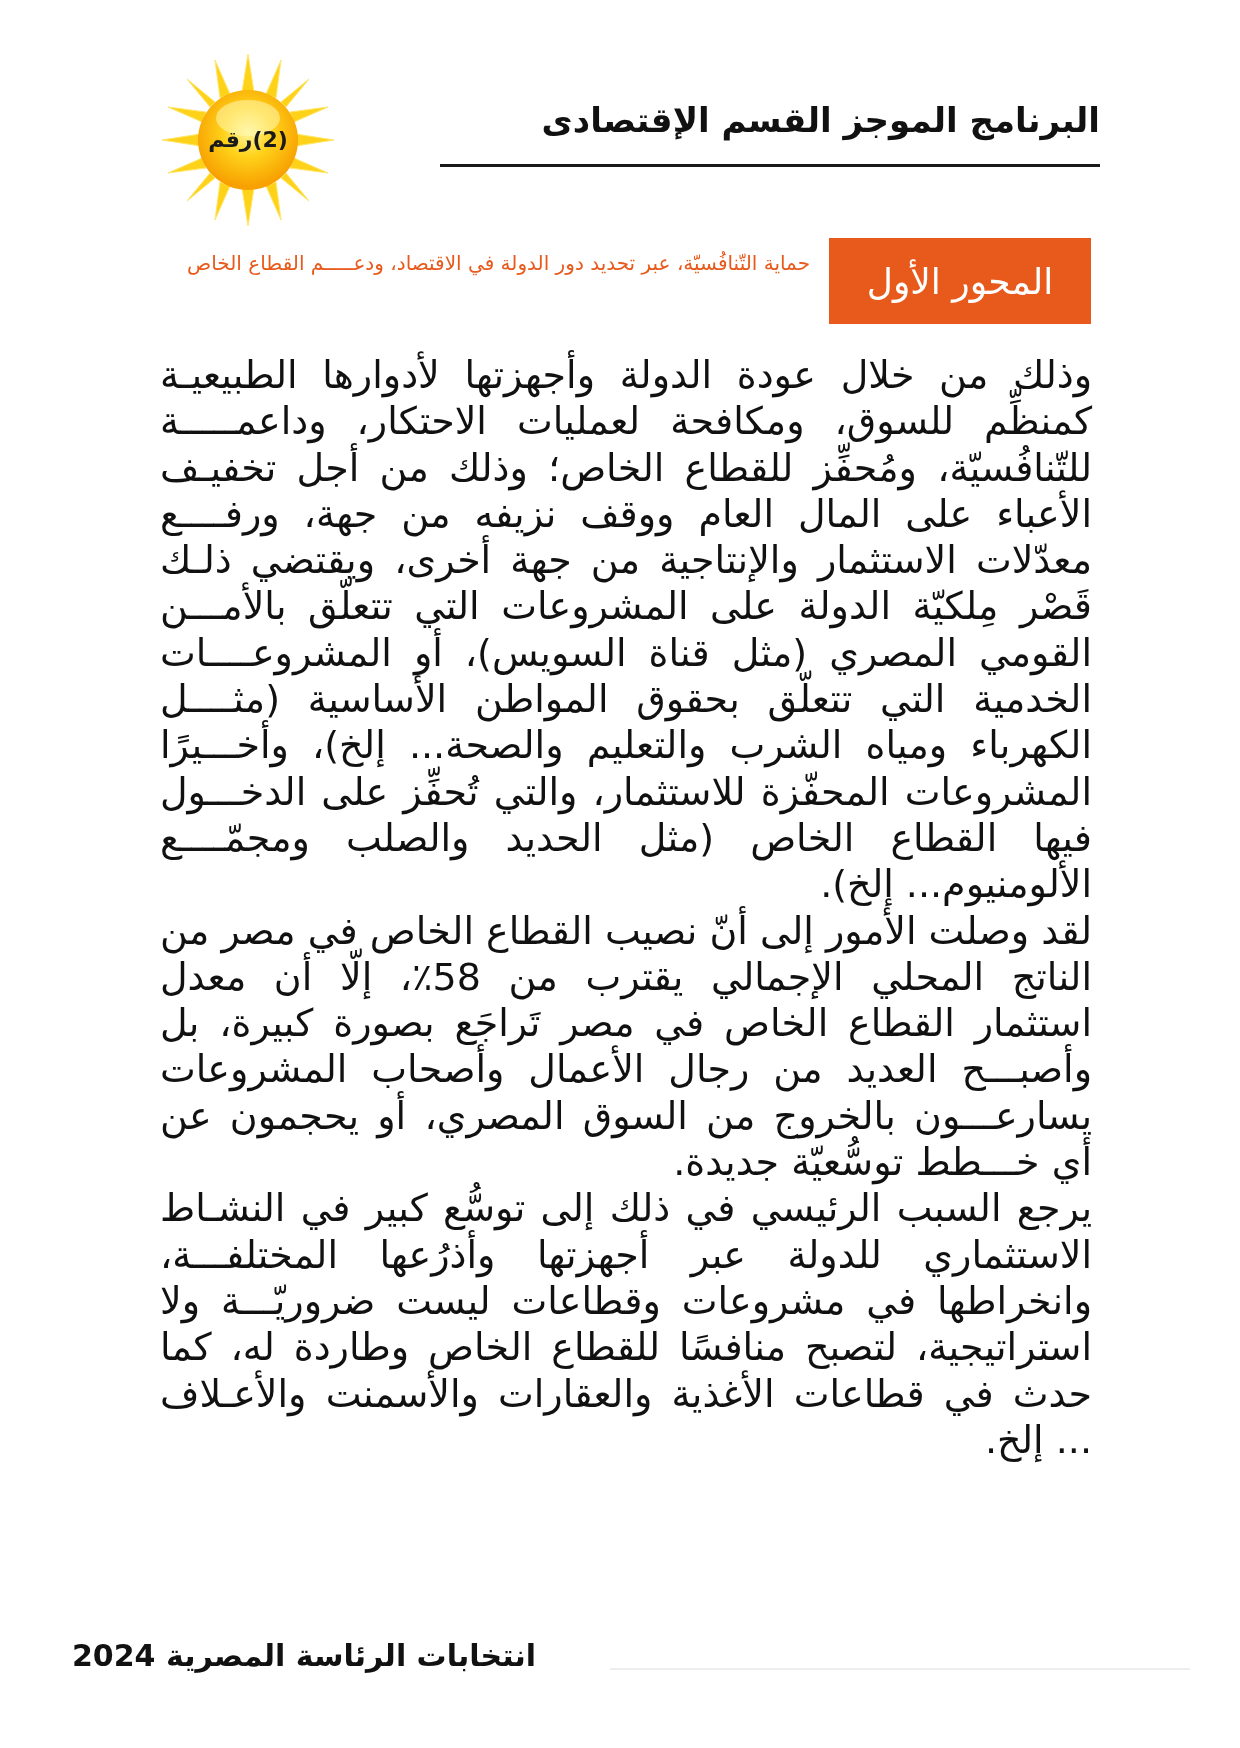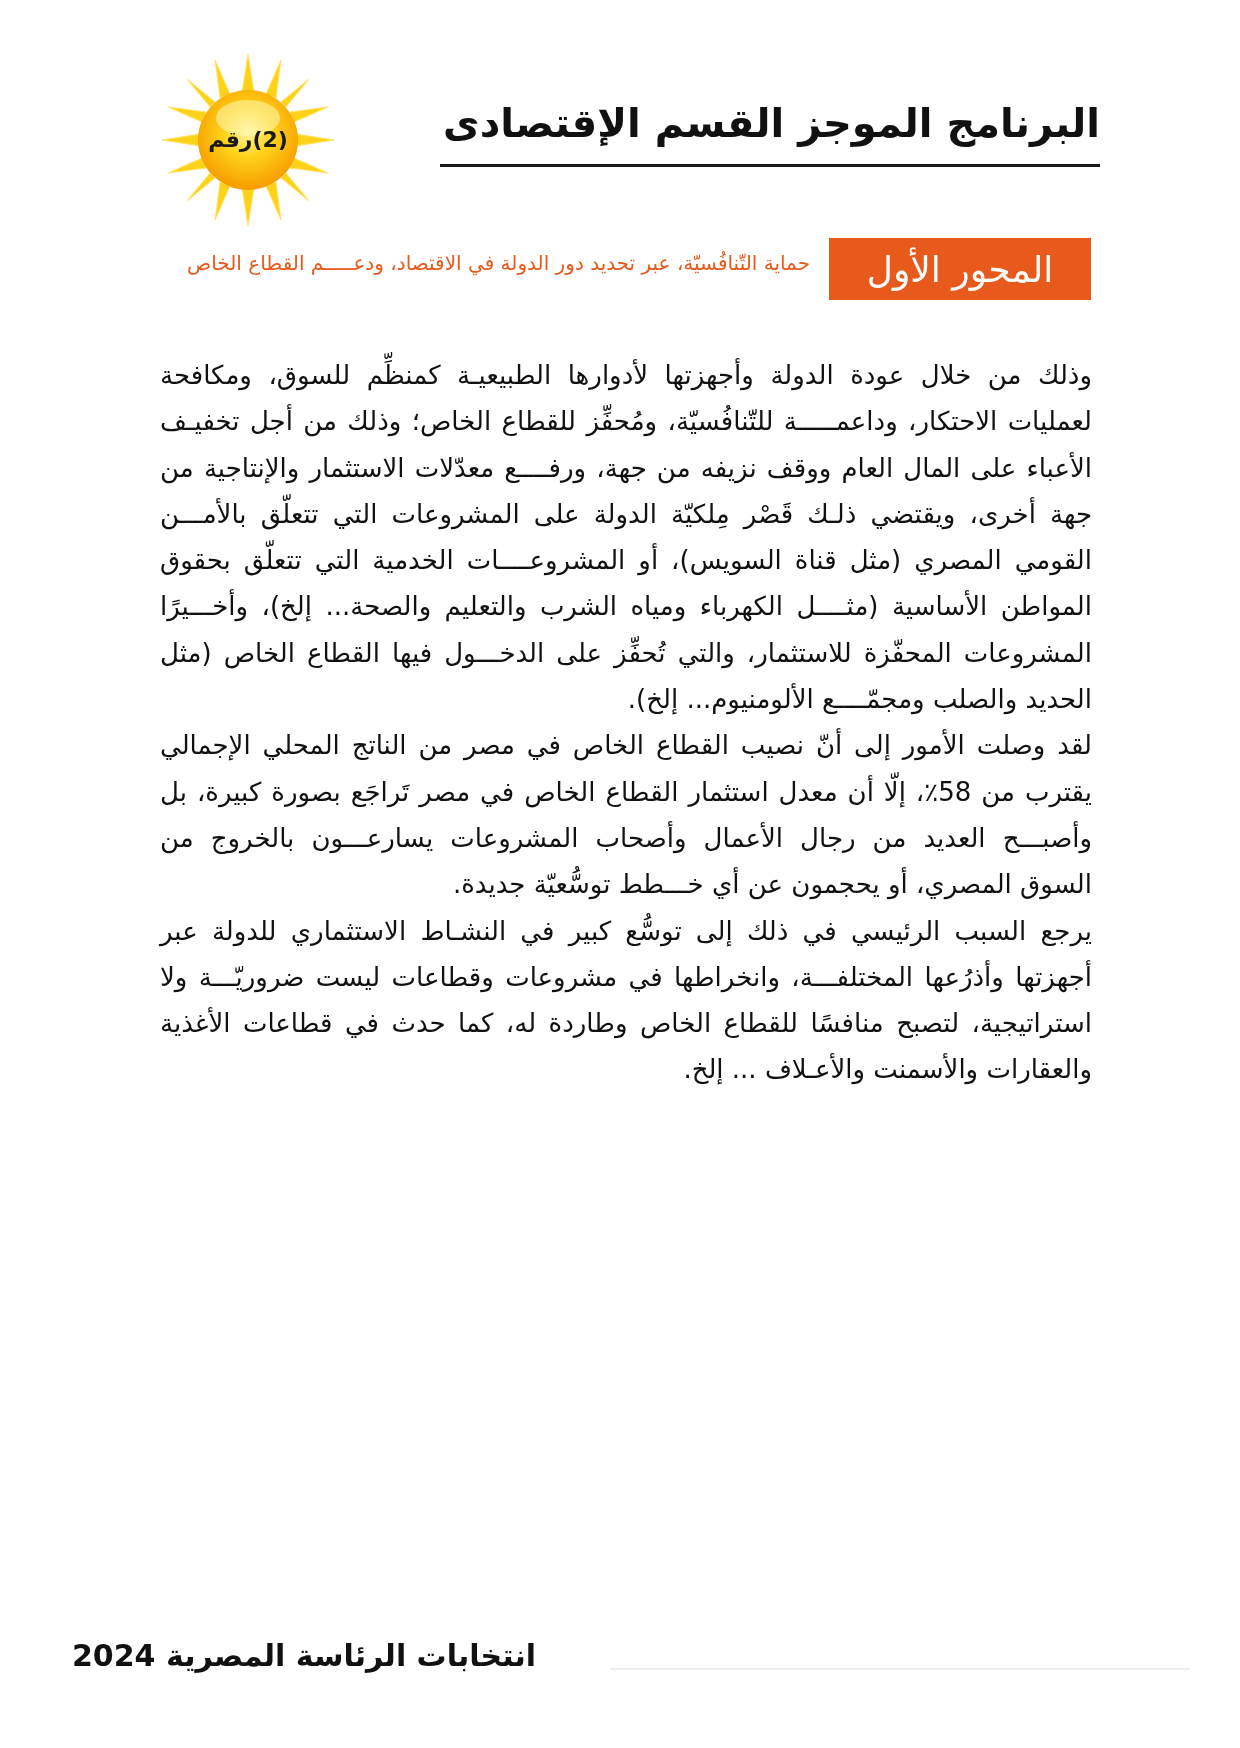--- a/index.html
+++ b/index.html
@@ -1,23 +1,23 @@
 <!DOCTYPE html>
 <html><head>
   <meta charset="utf-8">
   <style>
     html, body { margin: 0; padding: 0; background: #ffffff; }
     body { width: 1240px; height: 1748px; position: relative; overflow: hidden; font-family: "DejaVu Sans", sans-serif; color: #111; }
     .sun { position: absolute; left: 160px; top: 52px; width: 176px; height: 176px; }
     .sun-label { position: absolute; left: 0; top: 0; width: 176px; height: 176px; display: flex; flex-direction: row; align-items: center; justify-content: center; font-size: 22px; line-height: 32px; color: #1a1a1a; font-weight: bold; }
-    .header-title { position: absolute; right: 140px; top: 100px; font-size: 40px; font-weight: bold; direction: rtl; white-space: nowrap; letter-spacing: 0; }
+    .header-title { position: absolute; right: 140px; top: 100px; font-size: 34px; font-weight: bold; direction: rtl; white-space: nowrap; letter-spacing: 0; }
     .header-rule { position: absolute; left: 440px; top: 164px; width: 660px; height: 3px; background: #1a1a1a; }
-    .axis-badge { position: absolute; left: 829px; top: 238px; width: 262px; height: 62px; background: #e85a1c; color: #fff; display: flex; align-items: center; justify-content: center; font-size: 36px; direction: rtl; }
+    .axis-badge { position: absolute; left: 829px; top: 238px; width: 262px; height: 86px; background: #e85a1c; color: #fff; display: flex; align-items: center; justify-content: center; font-size: 36px; direction: rtl; }
     .axis-subtitle { position: absolute; left: 160px; top: 240px; width: 650px; direction: rtl; text-align: right; color: #e85a1c; font-size: 20px; line-height: 46px; }
-    .body-text { position: absolute; left: 160px; top: 352px; width: 932px; direction: rtl; text-align: justify; text-align-last: right; font-size: 26px; line-height: 46.3px; color: #111; }
+    .body-text { position: absolute; left: 160px; top: 352px; width: 932px; direction: rtl; text-align: justify; text-align-last: right; font-size: 38px; line-height: 46.3px; color: #111; }
     .body-text p { margin: 0; }
     .footer-title { position: absolute; left: 72px; top: 1638px; font-size: 30px; font-weight: bold; direction: rtl; white-space: nowrap; }
     .footer-rule { position: absolute; left: 610px; top: 1668px; width: 580px; height: 2px; background: #eeeeee; }
   </style>
 </head>
 <body>
 
 <div class="sun">
   <svg width="176" height="176" viewBox="0 0 176 176">
     <defs>

